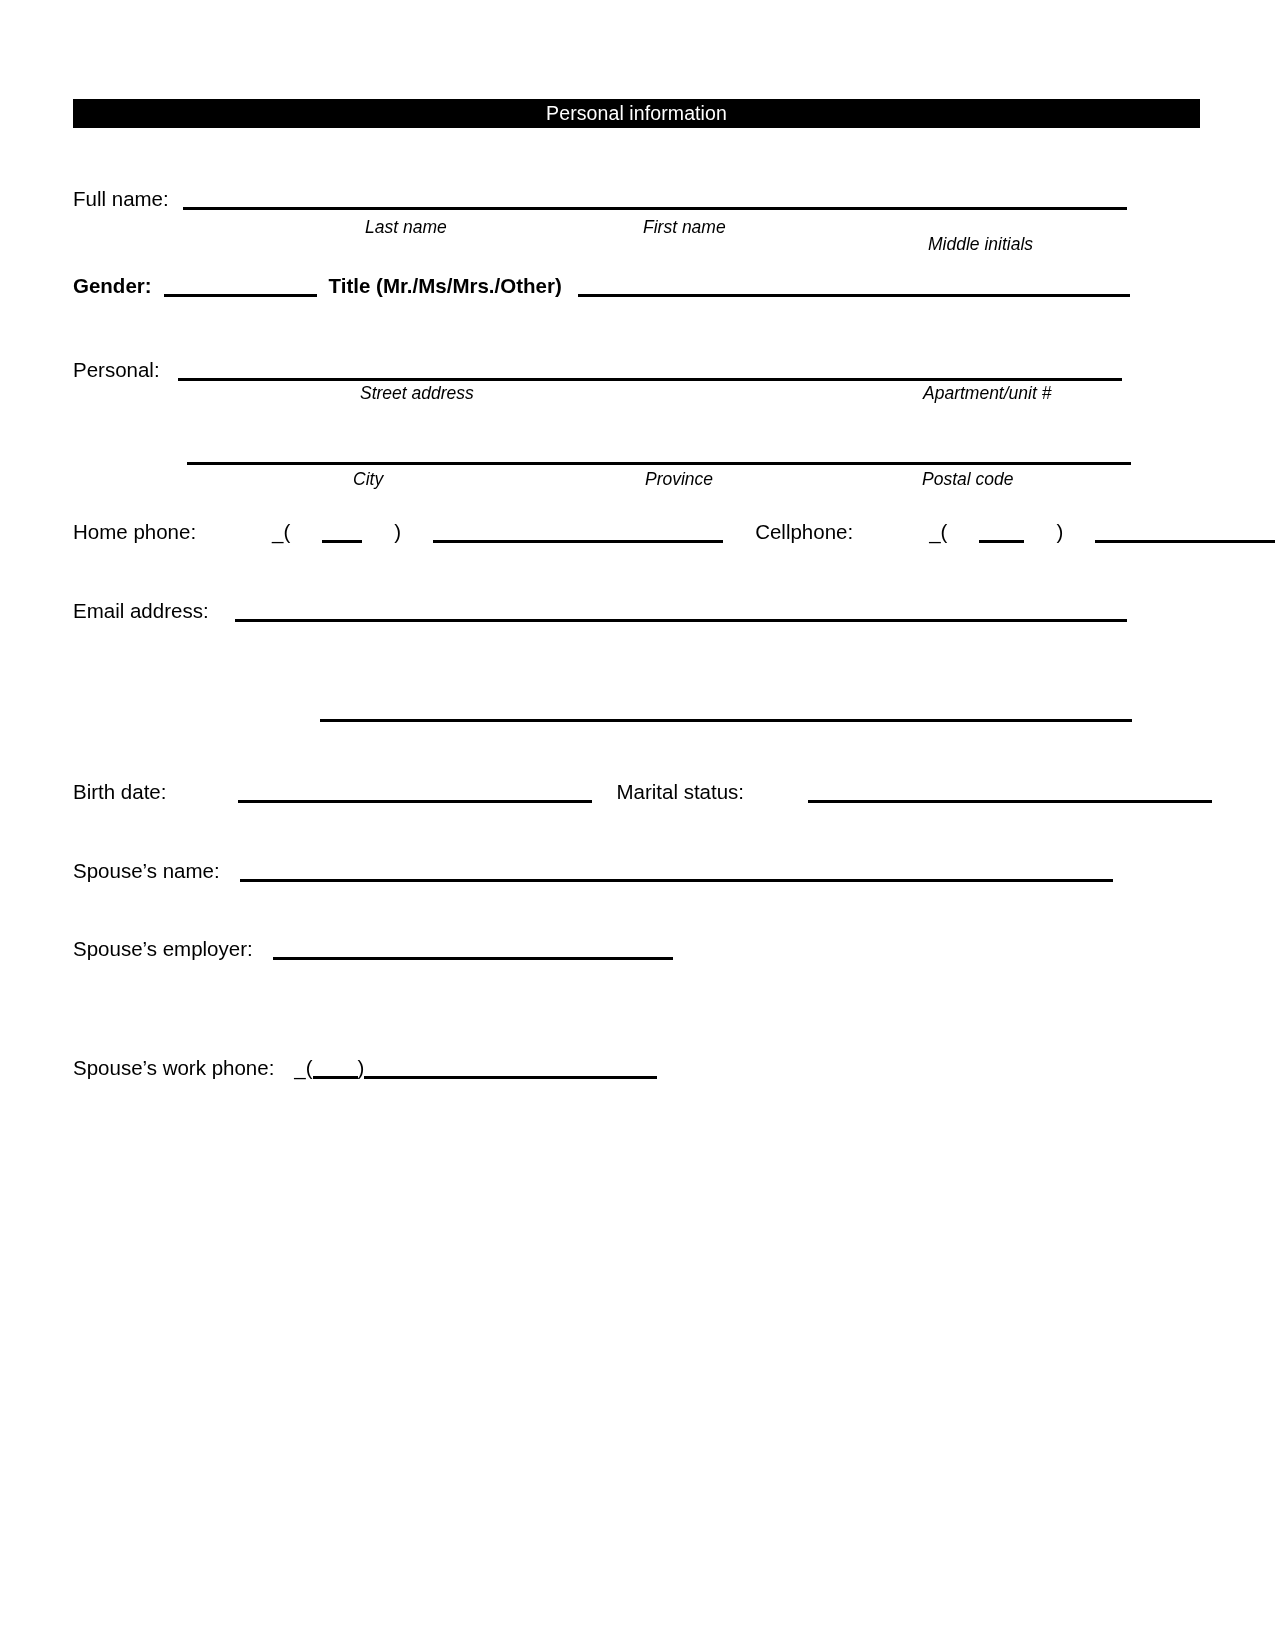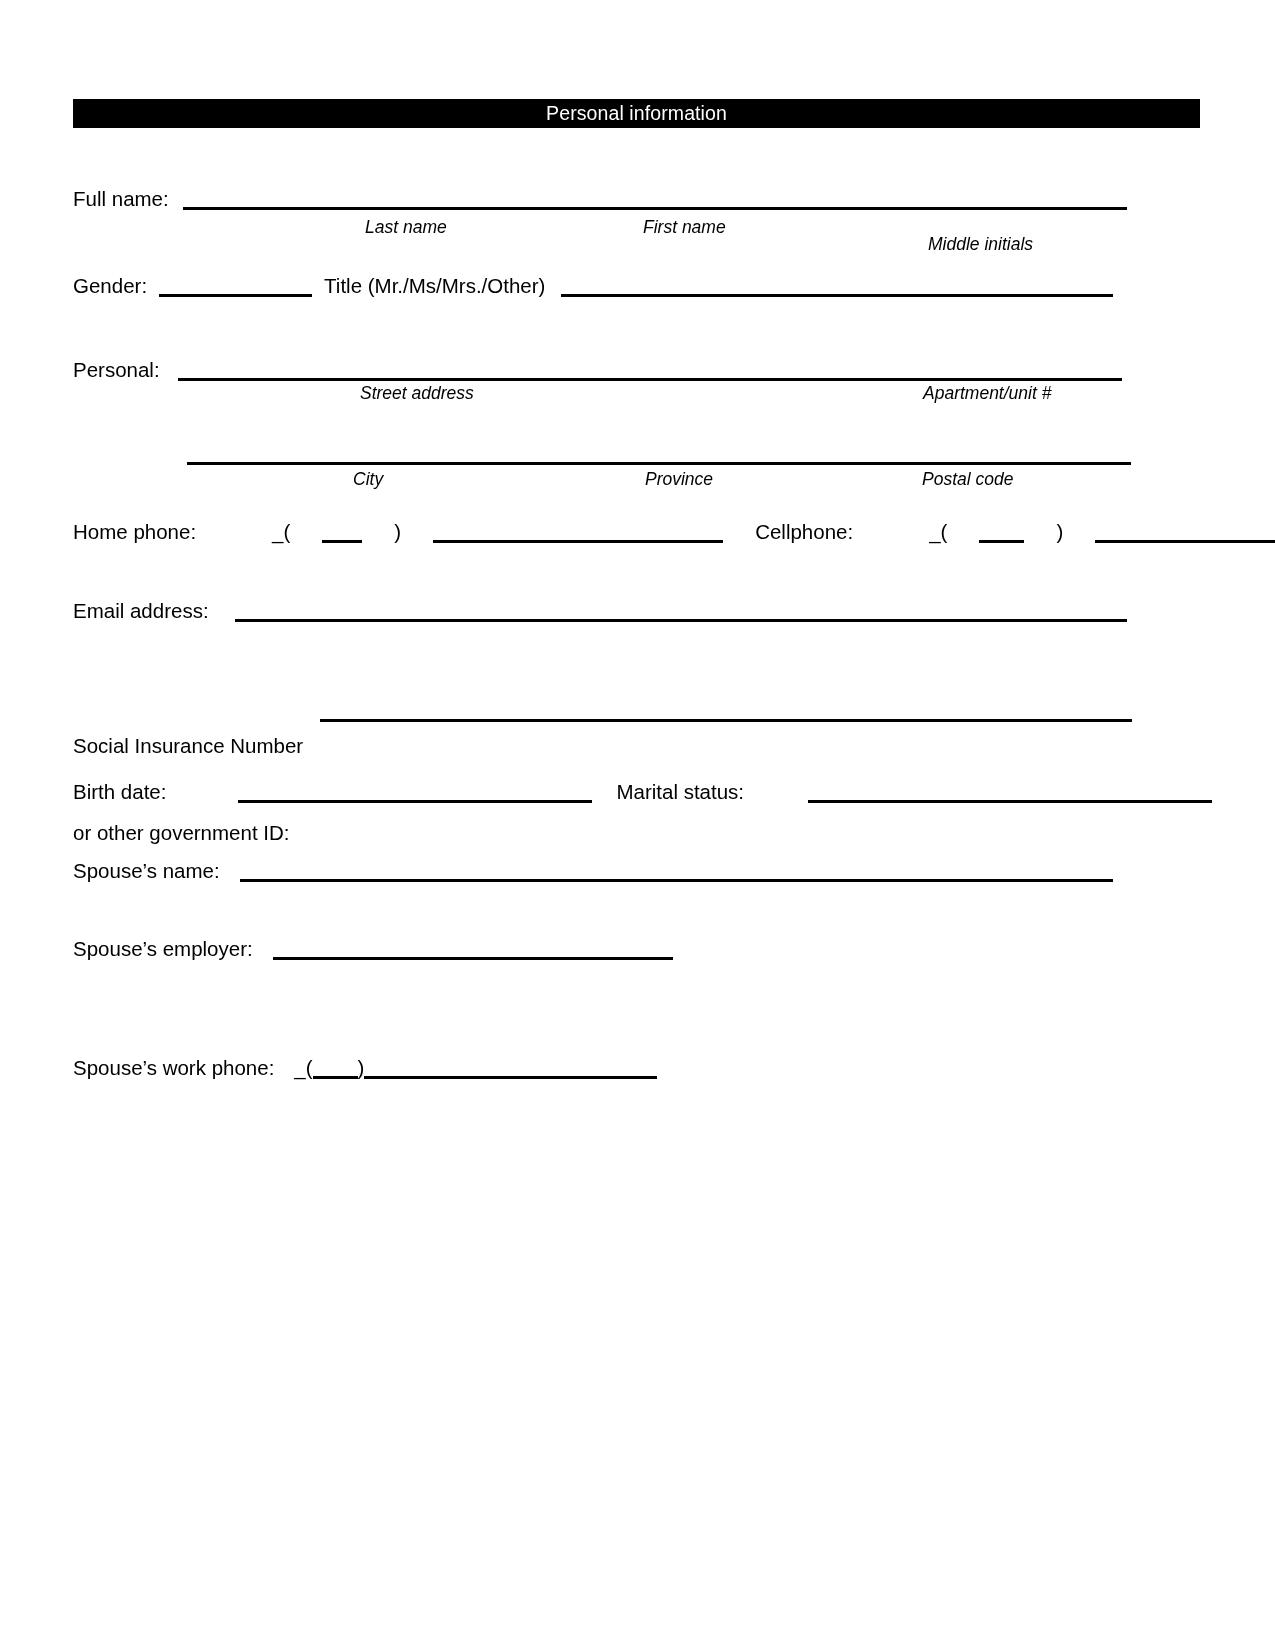--- a/index.html
+++ b/index.html
@@ -102,21 +102,21 @@
 
   <div class="row" style="left:73px; top:188px;">
     <span class="lbl">Full name:</span>
     <span class="rule-pad" style="width:14px;"></span>
     <span class="rule" style="width:944px;"></span>
   </div>
   <span class="caption" style="left:365px; top:219px;">Last name</span>
   <span class="caption" style="left:643px; top:219px;">First name</span>
   <span class="caption" style="left:928px; top:219px;margin-top:17px;">Middle initials</span>
 
-  <div class="row" style="left:73px; top:275px;">
+  <div class="row" style="left:73px; top:275px;font-weight:bold;">
     <span class="lbl">Gender:</span>
     <span class="rule-pad" style="width:12px;"></span>
     <span class="rule" style="width:153px;"></span>
     <span class="rule-pad" style="width:12px;"></span>
     <span class="lbl">Title (Mr./Ms/Mrs./Other)</span>
     <span class="rule-pad" style="width:16px;"></span>
     <span class="rule" style="width:552px;"></span>
   </div>
 
   <div class="row" style="left:73px; top:359px;">
@@ -148,24 +148,20 @@
     <span class="paren">)</span>
     <span class="rule" style="width:313px;"></span>
   </div>
 
   <div class="row" style="left:73px; top:600px;">
     <span class="lbl">Email address:</span>
     <span class="rule-pad" style="width:26px;"></span>
     <span class="rule" style="width:892px;"></span>
   </div>
 
-  <div class="two-line-label" style="left:73px; top:673px;">
-    <div>Social Insurance Number</div>
-    <div>or other government ID:</div>
-  </div>
   <div class="row" style="left:320px; top:702px;">
     <span class="rule" style="width:812px;"></span>
   </div>
 
   <div class="row" style="left:73px; top:781px;gap:24px;">
     <span class="lbl">Birth date:</span>
     <span class="rule-pad" style="width:24px;"></span>
     <span class="rule" style="width:354px;"></span>
     <span class="lbl">Marital status:</span>
     <span class="rule-pad" style="width:16px;"></span>

